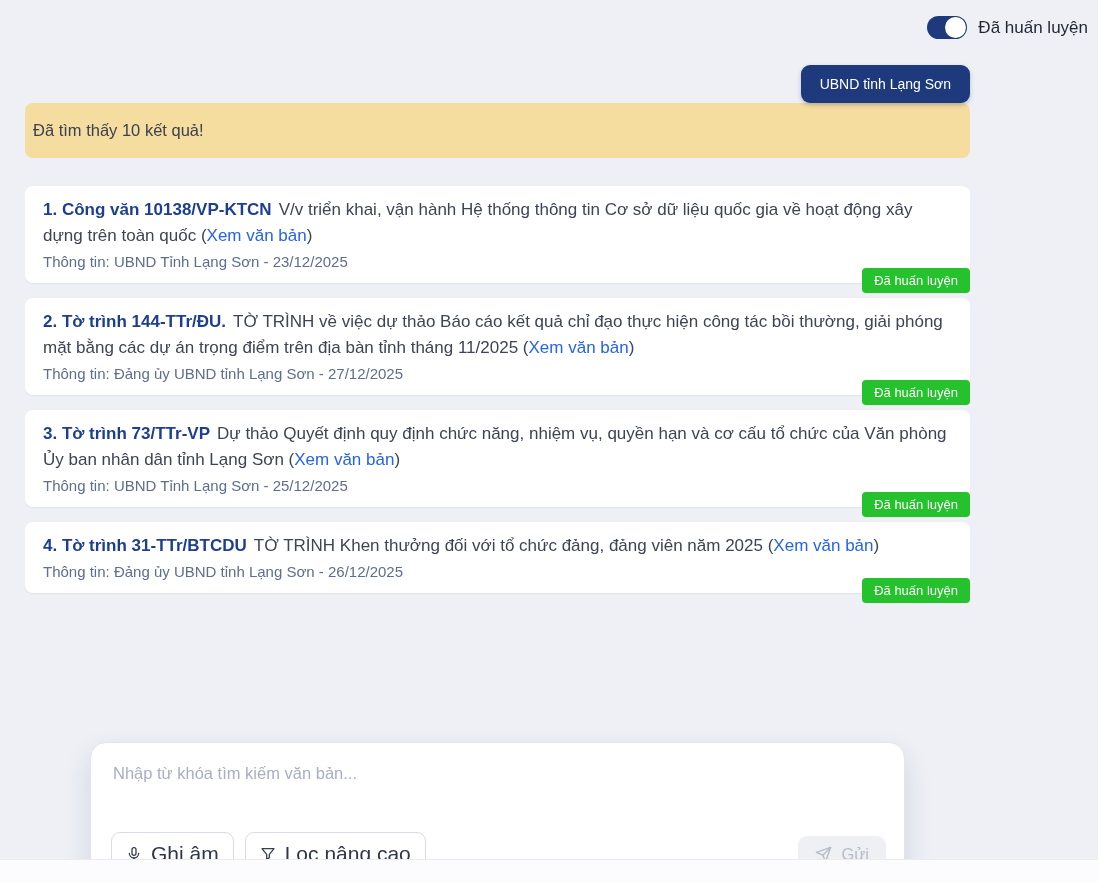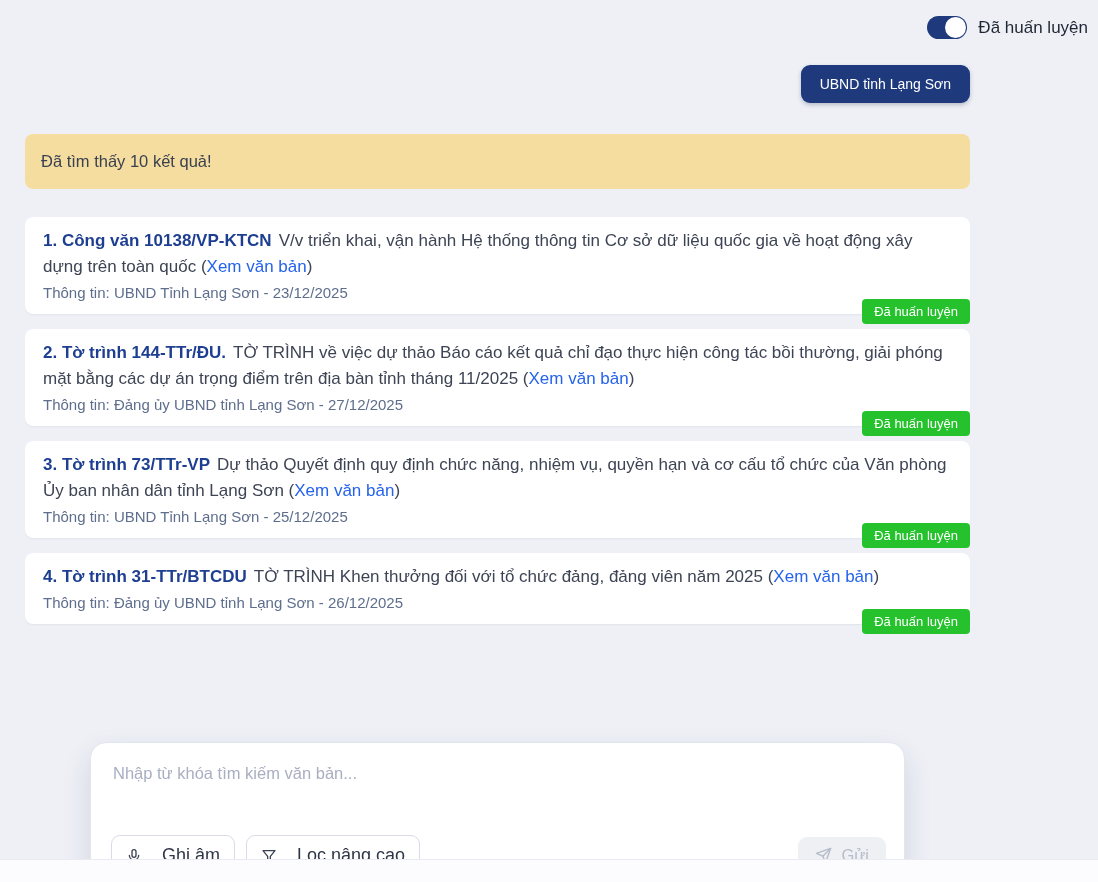--- a/index.html
+++ b/index.html
@@ -22,42 +22,42 @@
   .top-row{display:flex;justify-content:flex-end;align-items:center;gap:11px;padding:16px 10px 0 0;}
   .toggle{width:40px;height:23px;border-radius:12px;background:var(--accent);position:relative;cursor:pointer;flex:0 0 auto;}
   .toggle .knob{position:absolute;right:1px;top:1px;width:21px;height:21px;border-radius:50%;background:#fff;}
   .toggle-label{font-size:17px;color:#1f2633;}
 
   
   .org-row{display:flex;justify-content:flex-end;margin-top:26px;}
   .org-btn{background:var(--accent);color:#fff;font-size:14px;font-family:inherit;padding:11px 19px;border-radius:9px;border:none;cursor:pointer;box-shadow:0 2px 4px rgba(20,30,70,.25);}
 
   
-  .banner{margin-top:31px;background:var(--banner-yellow);border-radius:8px;padding:18px 16px;font-size:16.5px;color:#3a4150;}
+  .banner{background:var(--banner-yellow);border-radius:8px;padding:18px 8px;font-size:16.5px;color:#3a4150;}
 
   
   .results{margin-top:28px;height:544px;overflow:hidden;display:flex;flex-direction:column;gap:15px;}
   .card{background:#fff;border-radius:8px;padding:11px 18px;position:relative;box-shadow:0 1px 2px rgba(20,30,60,.06);flex:0 0 auto;}
   .card-text{margin:0;font-size:17px;line-height:26px;color:#3d4454;}
   .card-title{color:#1e3f91;font-weight:700;margin-right:7px;}
   .view-link{color:var(--link-blue);text-decoration:none;cursor:pointer;}
   .card-info{margin-top:3px;font-size:15px;line-height:20px;color:#5e6e8c;}
   .badge{position:absolute;right:0;bottom:-10px;background:var(--badge-green);color:#fff;font-size:13px;line-height:15px;padding:5px 12px;border-radius:4px;}
 
   
   .composer{position:absolute;left:90px;top:742px;width:815px;height:150px;background:#fff;
     border:1px solid #e2e5ef;border-radius:16px;box-shadow:0 12px 28px rgba(30,40,80,.13);
     display:flex;flex-direction:column;}
   .composer textarea{flex:1;border:none;outline:none;resize:none;background:transparent;
     margin:19px 20px 0;font-family:inherit;font-size:16.5px;color:#2f3747;}
   .composer textarea::placeholder{color:#a9afc2;}
   .composer-controls{display:flex;align-items:center;justify-content:space-between;padding:0 18px 15px 20px;}
   .left-btns{display:flex;gap:11px;}
-  .chip-btn{display:inline-flex;align-items:center;gap:20px;border:1px solid #d9dce6;background:#fff;
-    border-radius:9px;padding:9px 14px;font-family:inherit;font-size:18px;color:#2f3747;cursor:pointer;}
+  .chip-btn{display:inline-flex;align-items:center;gap:9px;border:1px solid #d9dce6;background:#fff;
+    border-radius:9px;padding:9px 14px;font-family:inherit;font-size:21px;color:#2f3747;cursor:pointer;}
   .chip-btn svg{stroke:#3a4150;}
   .send-btn{display:inline-flex;align-items:center;gap:9px;background:#eef0f4;color:#b6bcca;border:none;
     border-radius:9px;padding:9px 17px;font-family:inherit;font-size:16.5px;cursor:default;}
   .send-btn svg{stroke:#b6bcca;}
 
   .bottom-strip{position:absolute;left:0;right:0;bottom:0;height:23px;background:#fcfcfe;border-top:1px solid #e9ebf2;}
 </style>
 </head>
 <body>
 

